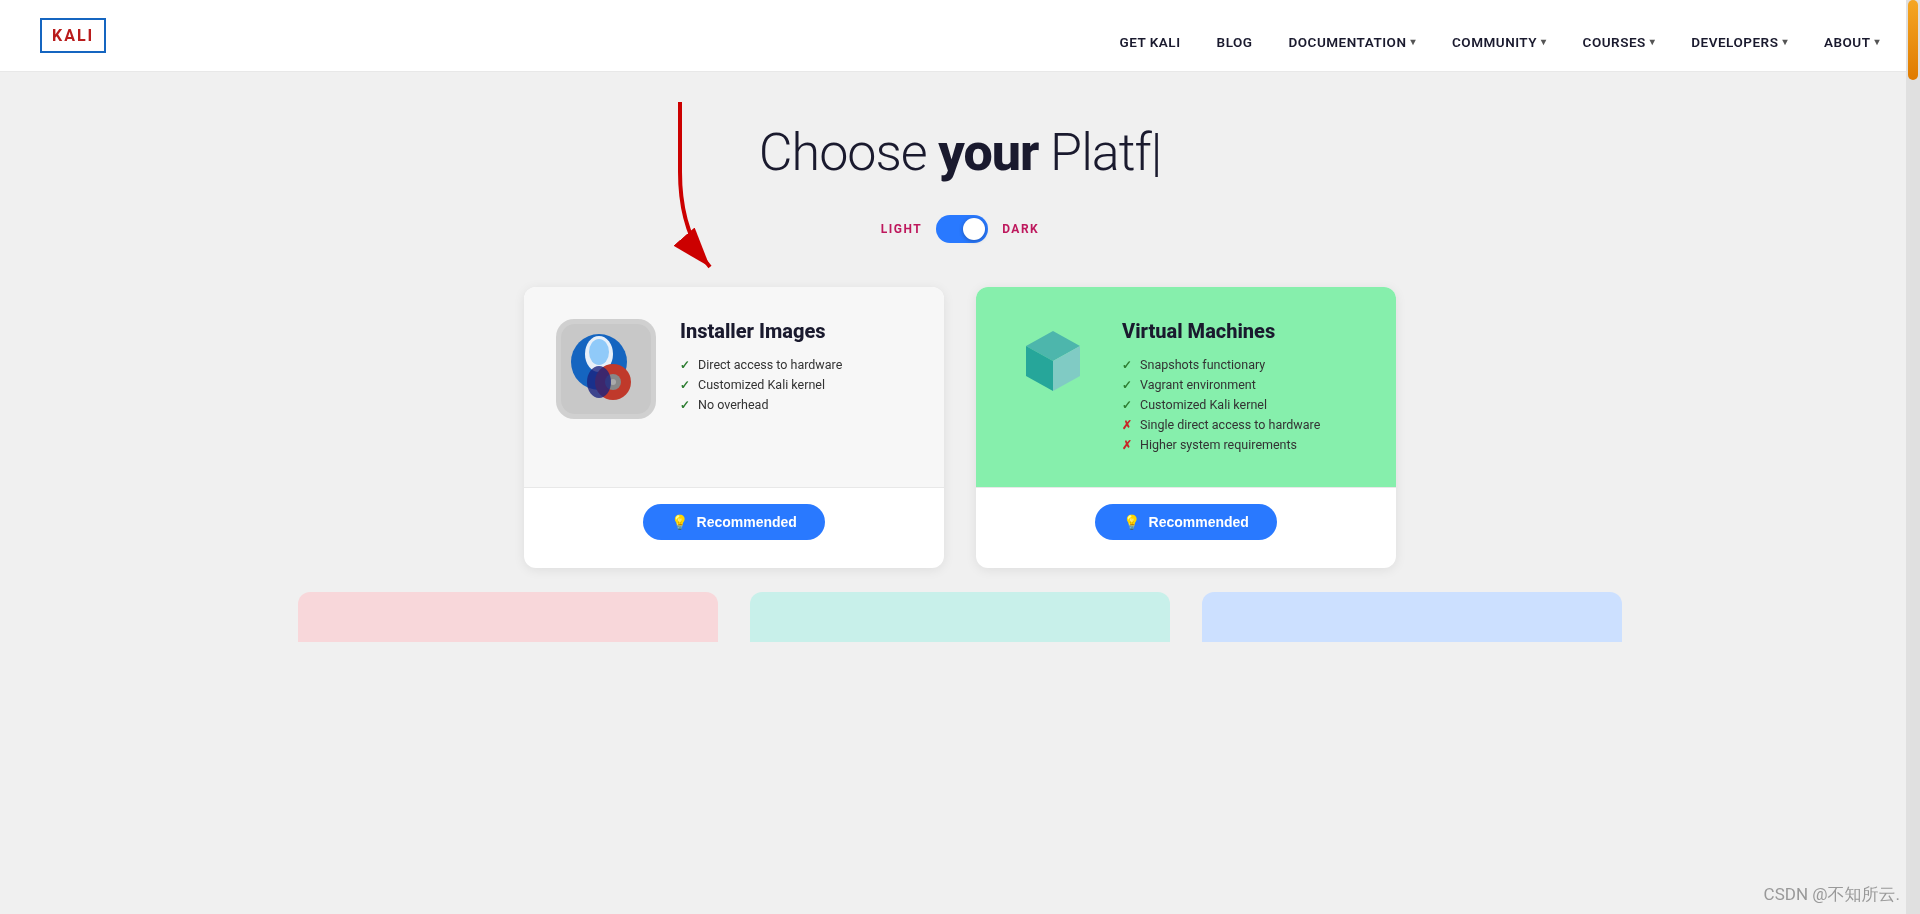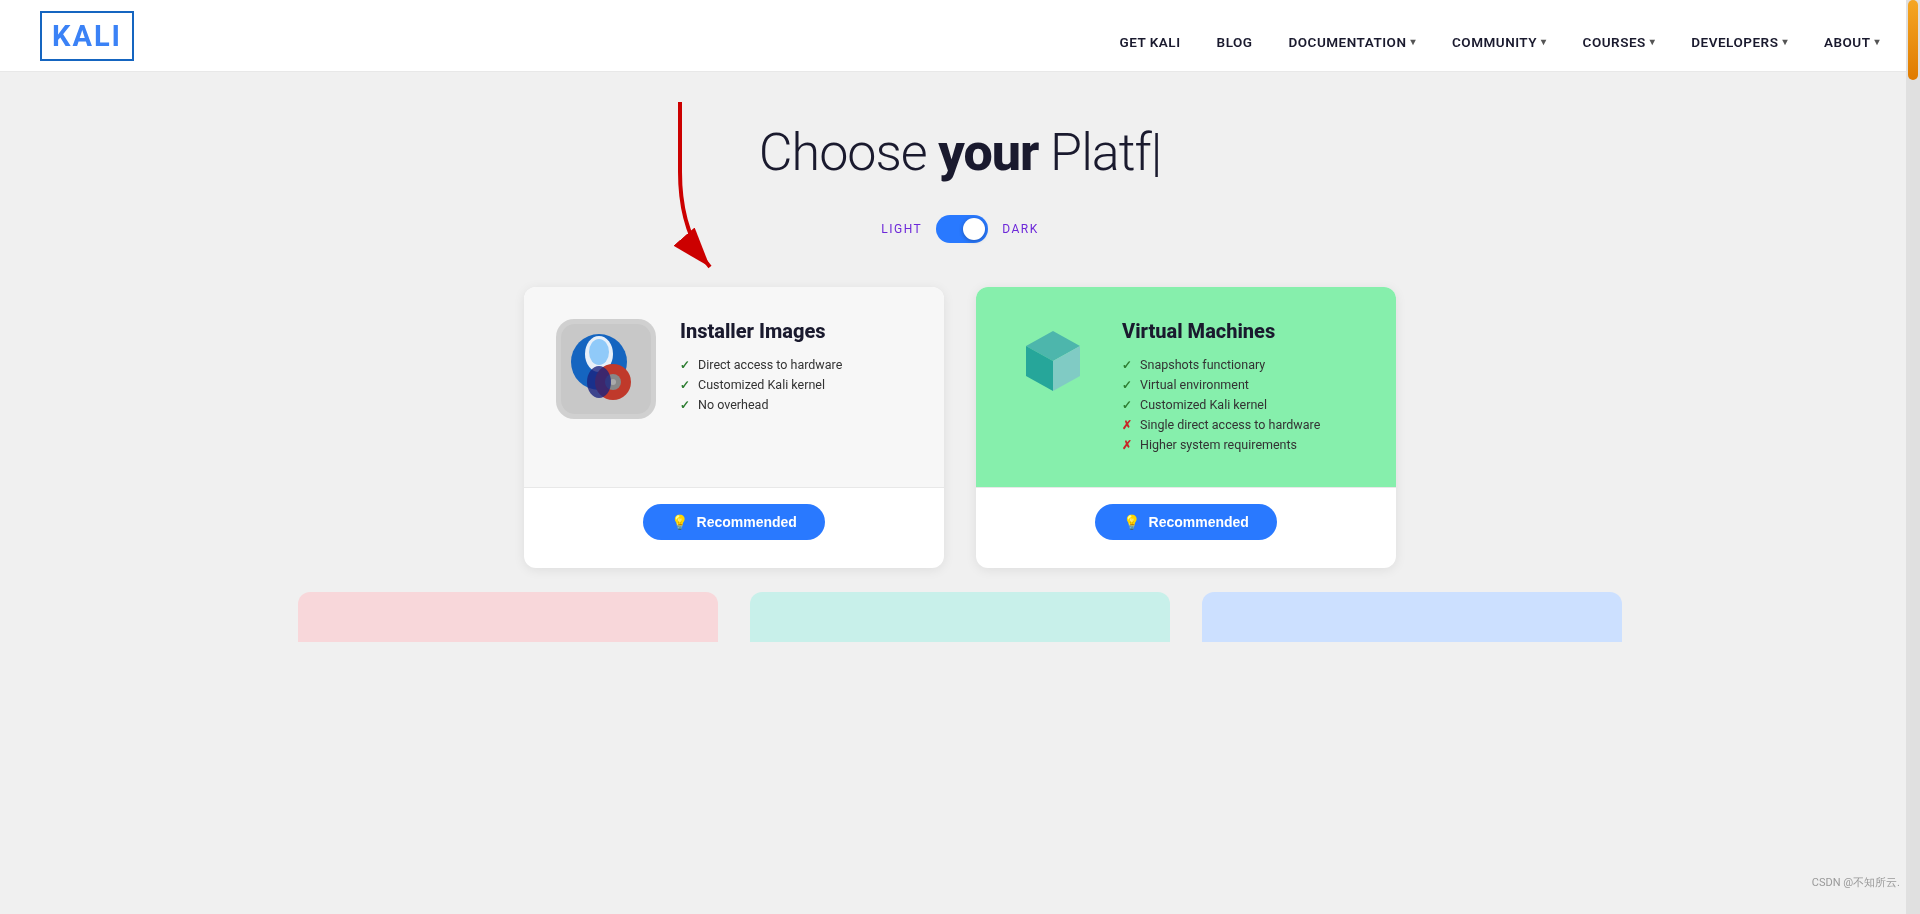--- a/index.html
+++ b/index.html
@@ -17,23 +17,23 @@
       align-items: center;
       padding: 0 40px;
       height: 72px;
       border-bottom: 1px solid #e8e8e8;
       position: relative;
       z-index: 10;
     }
     .logo-box {
       border: 2.5px solid #1565c0;
       padding: 6px 10px;
-      font-size: 29px;
+      font-size: 16px;
       font-weight: 700;
-      color: #3b82f6;
+      color: #b91c1c;
       letter-spacing: 2px;
       margin-right: auto;
     }
     .nav-links {
       display: flex;
       align-items: center;
       gap: 36px;
       list-style: none;
     }
     .nav-links li a {
@@ -98,23 +98,23 @@
     
     .toggle-section {
       display: flex;
       align-items: center;
       justify-content: center;
       gap: 14px;
       margin-bottom: 44px;
     }
     .toggle-label {
       font-size: 12px;
-      font-weight: 400;
+      font-weight: 700;
       letter-spacing: 1.5px;
-      color: #6d28d9;
+      color: #be185d;
     }
     .toggle-switch {
       width: 52px;
       height: 28px;
       background: #2979ff;
       border-radius: 14px;
       position: relative;
       cursor: pointer;
     }
     .toggle-knob {
@@ -267,23 +267,23 @@
       height: 50px;
       border-radius: 12px 12px 0 0;
     }
     .peek-pink { background: #f8d7da; }
     .peek-teal { background: #c8f0ea; }
     .peek-blue { background: #cce0ff; }
 
     
     .watermark {
       position: fixed;
-      bottom: 24px;
+      bottom: 8px;
       right: 20px;
-      font-size: 11px;
+      font-size: 17px;
       color: #999;
       z-index: 50;
     }
   </style>
 </head>
 <body>
 
 <nav class="navbar">
   <div class="logo-box">KALI</div>
   <ul class="nav-links">
@@ -421,21 +421,21 @@
 
         <div class="card-info">
           <div class="card-title">Virtual Machines</div>
           <ul class="feature-list">
             <li>
               <span class="check">✓</span>
               <span>Snapshots functionary</span>
             </li>
             <li>
               <span class="check">✓</span>
-              <span>Virtual environment</span>
+              <span>Vagrant environment</span>
             </li>
             <li>
               <span class="check">✓</span>
               <span>Customized Kali kernel</span>
             </li>
             <li>
               <span class="cross">✗</span>
               <span>Single direct access to hardware</span>
             </li>
             <li>

